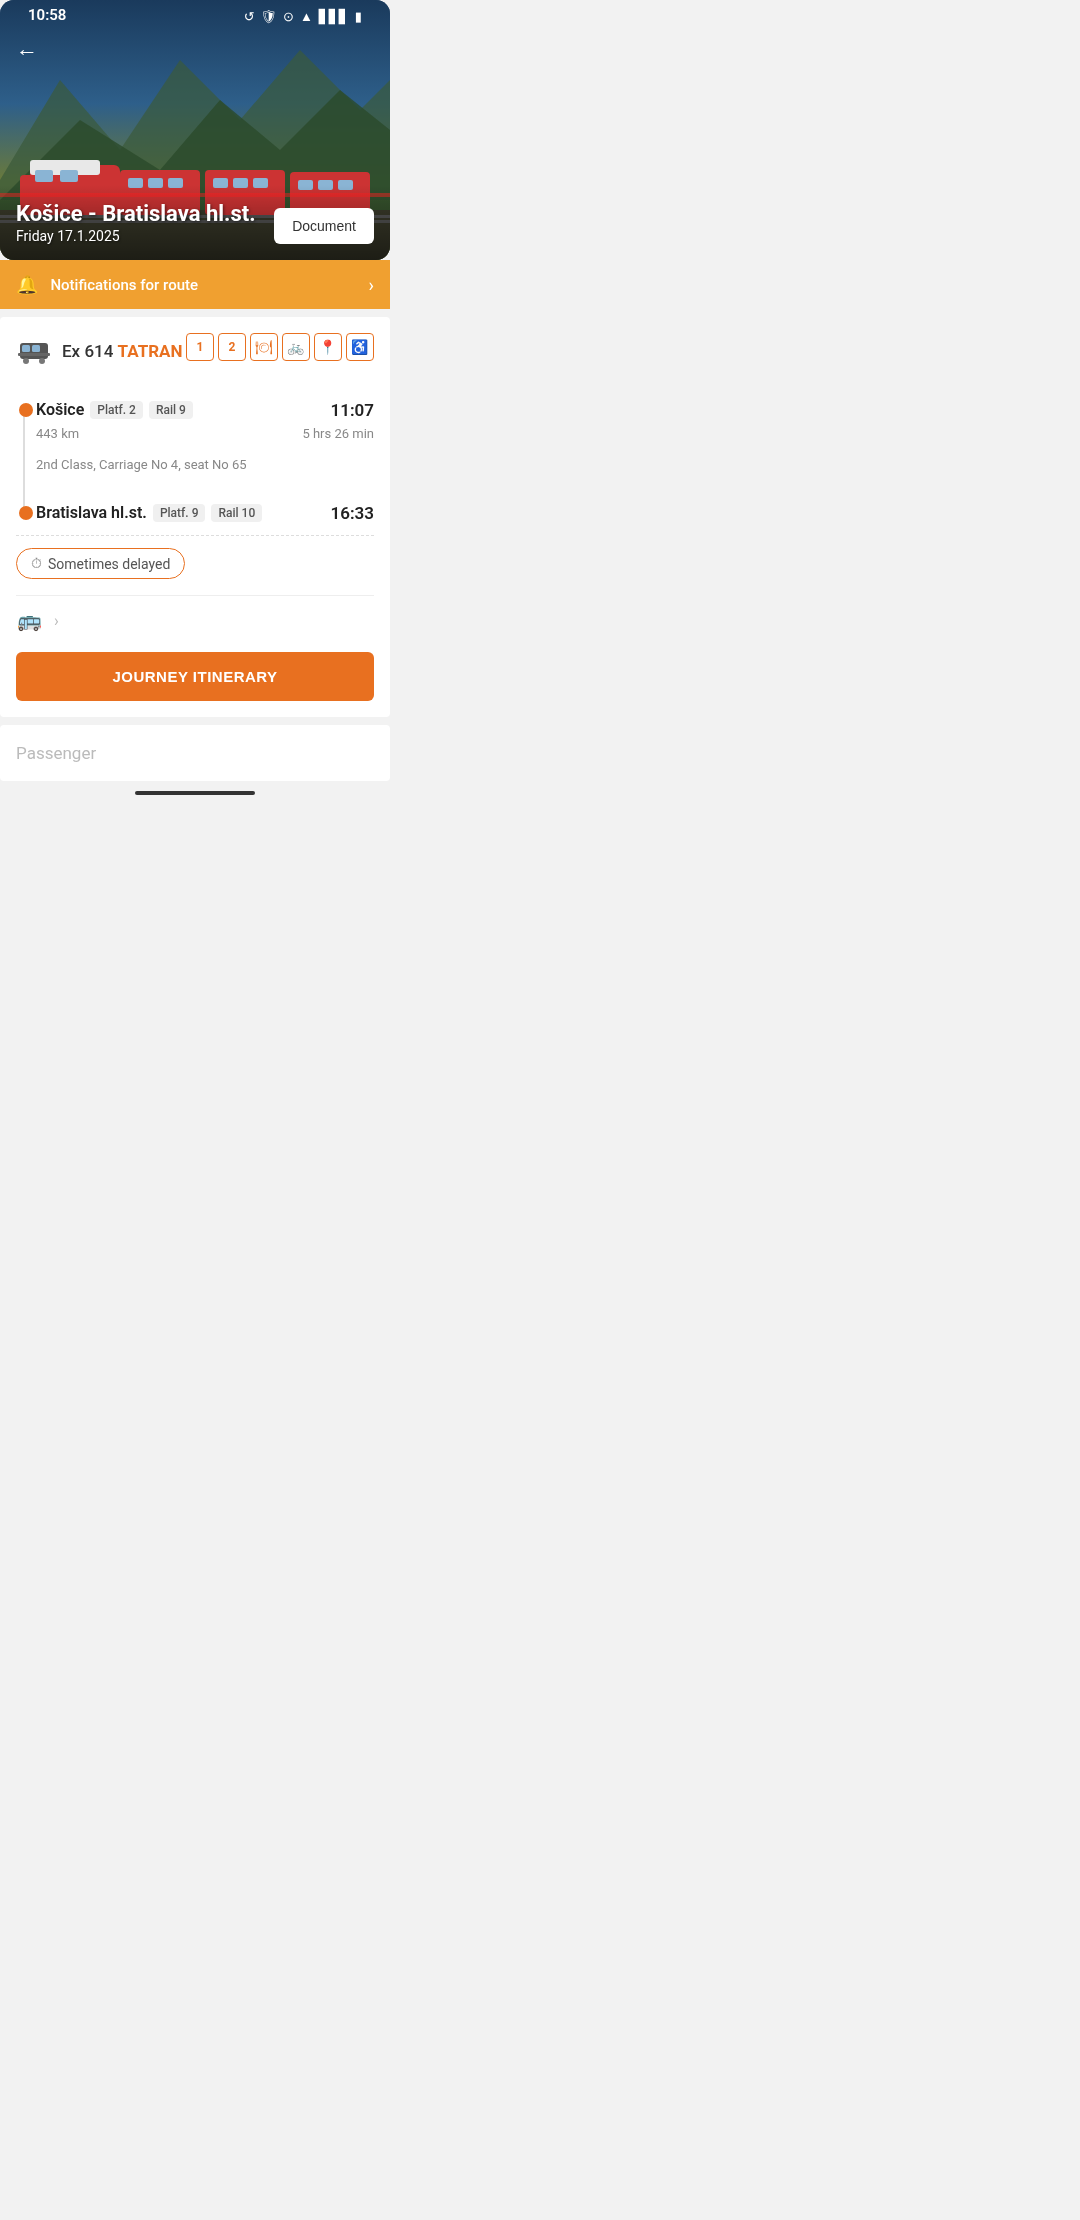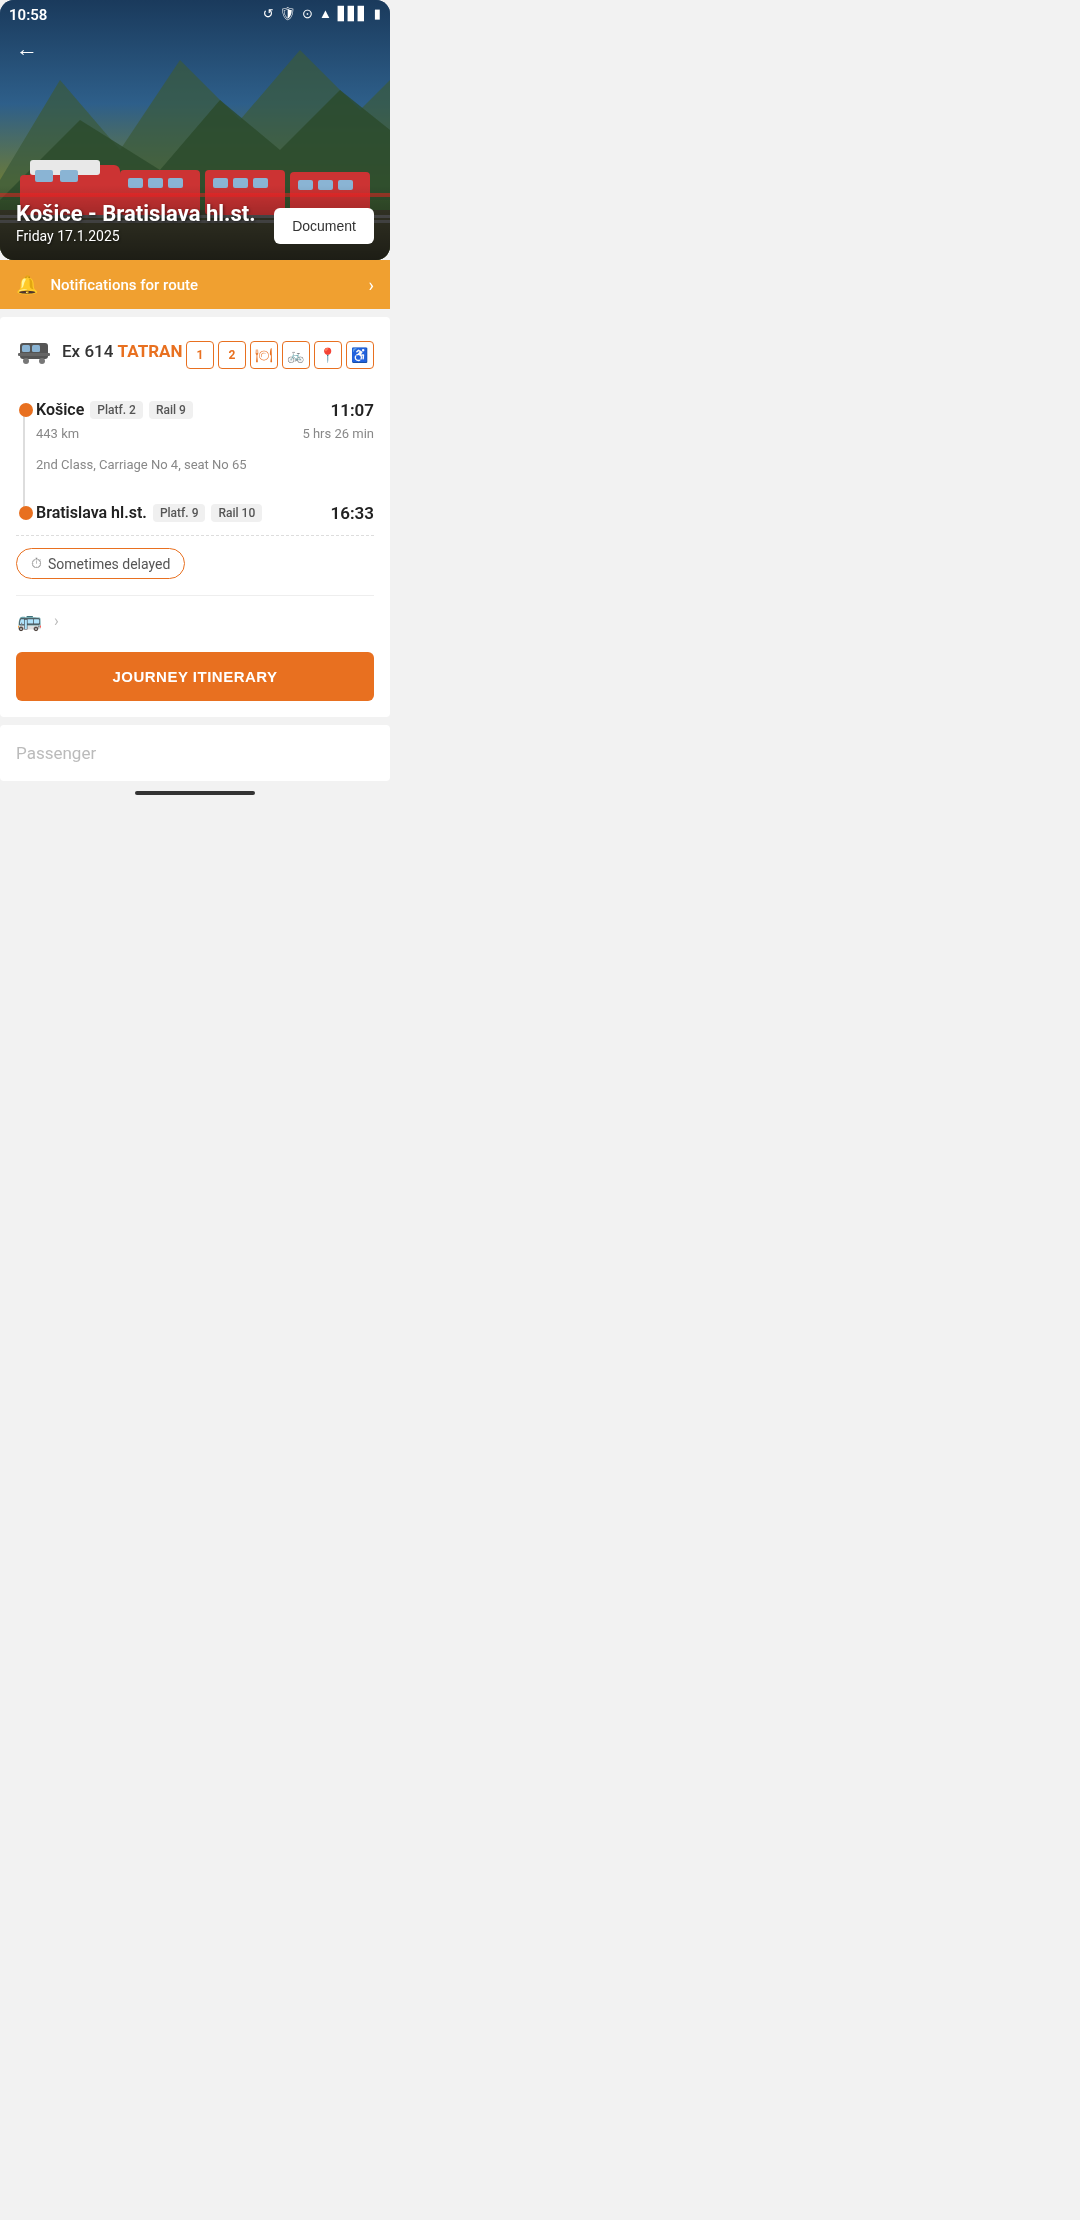--- a/index.html
+++ b/index.html
@@ -11,22 +11,22 @@
       font-family: -apple-system, BlinkMacSystemFont, 'Segoe UI', Roboto, sans-serif;
       background: #f2f2f2;
       position: relative;
       overflow-x: hidden;
     }
 
     
     .status-bar {
       display: flex;
       justify-content: space-between;
-      align-items: flex-start;
-      padding: 6px 9px;
+      align-items: flex-end;
+      padding: 6px 28px;
       background: transparent;
       position: absolute;
       top: 0; left: 0; right: 0;
       z-index: 10;
     }
     .status-time {
       color: #fff;
       font-size: 15px;
       font-weight: 600;
     }
@@ -147,21 +147,21 @@
       border-bottom: 1px solid #eee;
     }
 
     .connection-content {
       padding: 16px;
     }
 
     
     .train-info-row {
       display: flex;
-      align-items: flex-end;
+      align-items: flex-start;
       justify-content: space-between;
       margin-bottom: 20px;
     }
 
     .train-left {
       display: flex;
       align-items: center;
       gap: 10px;
     }
 

